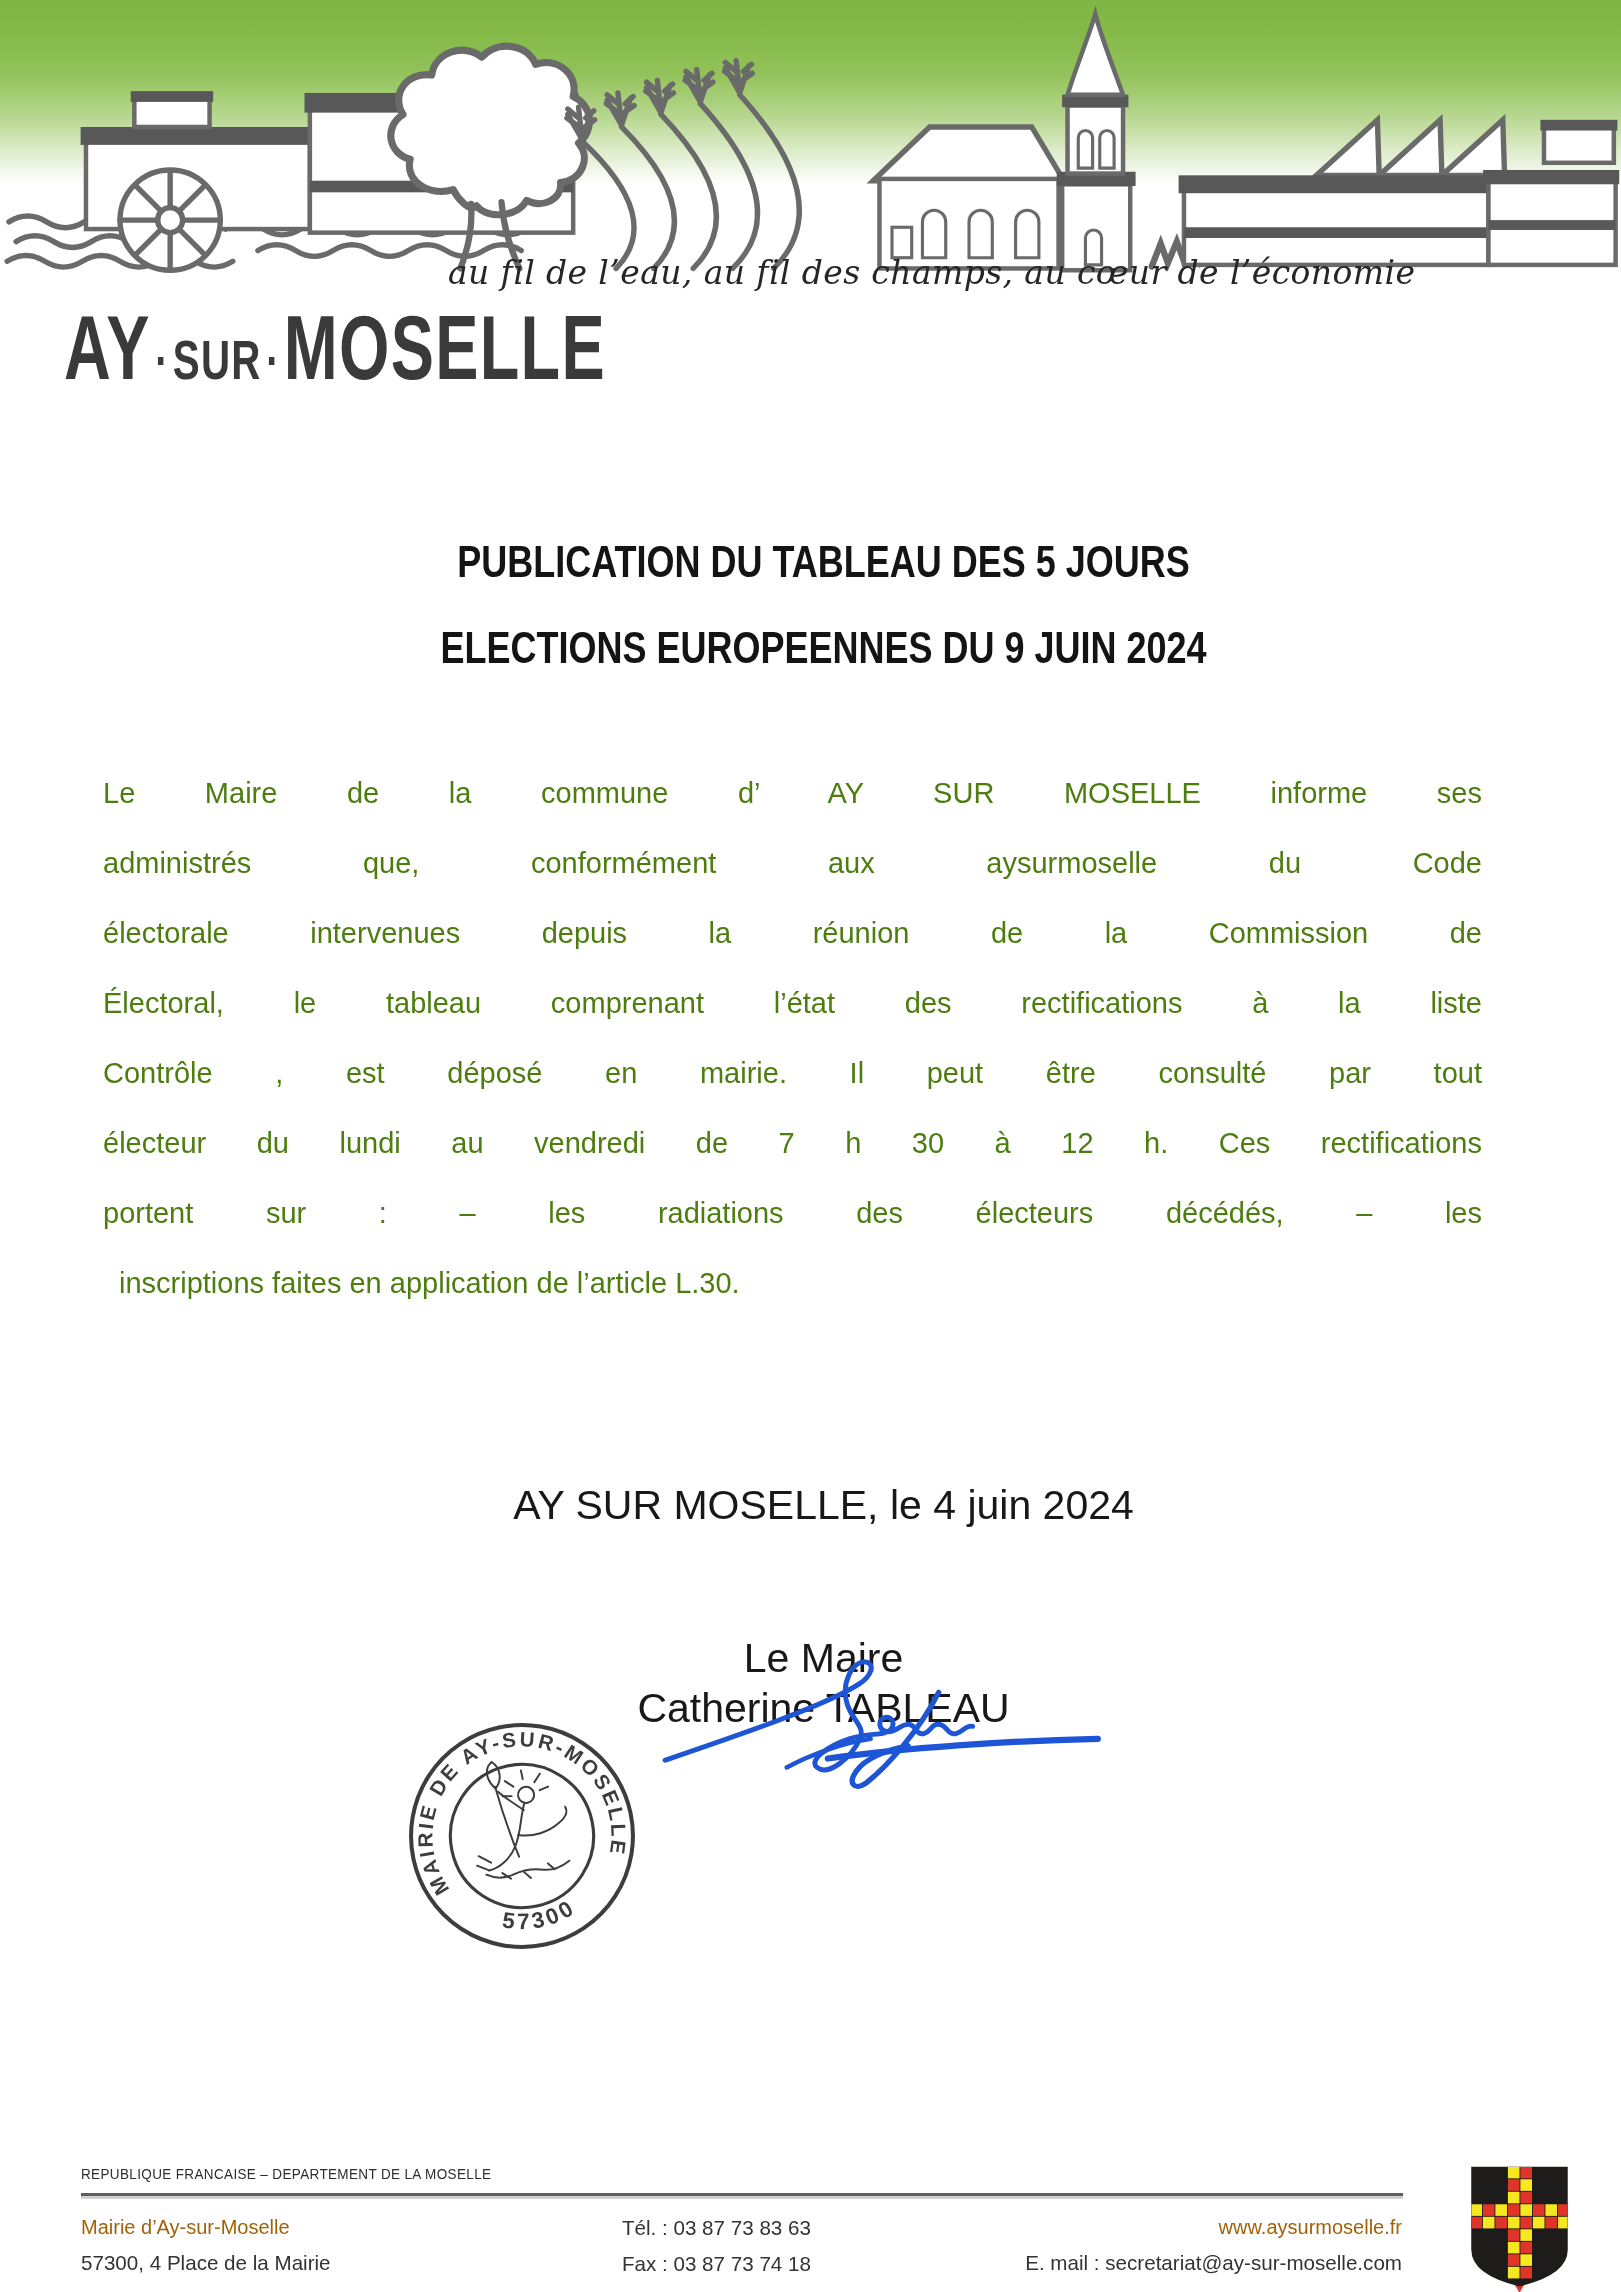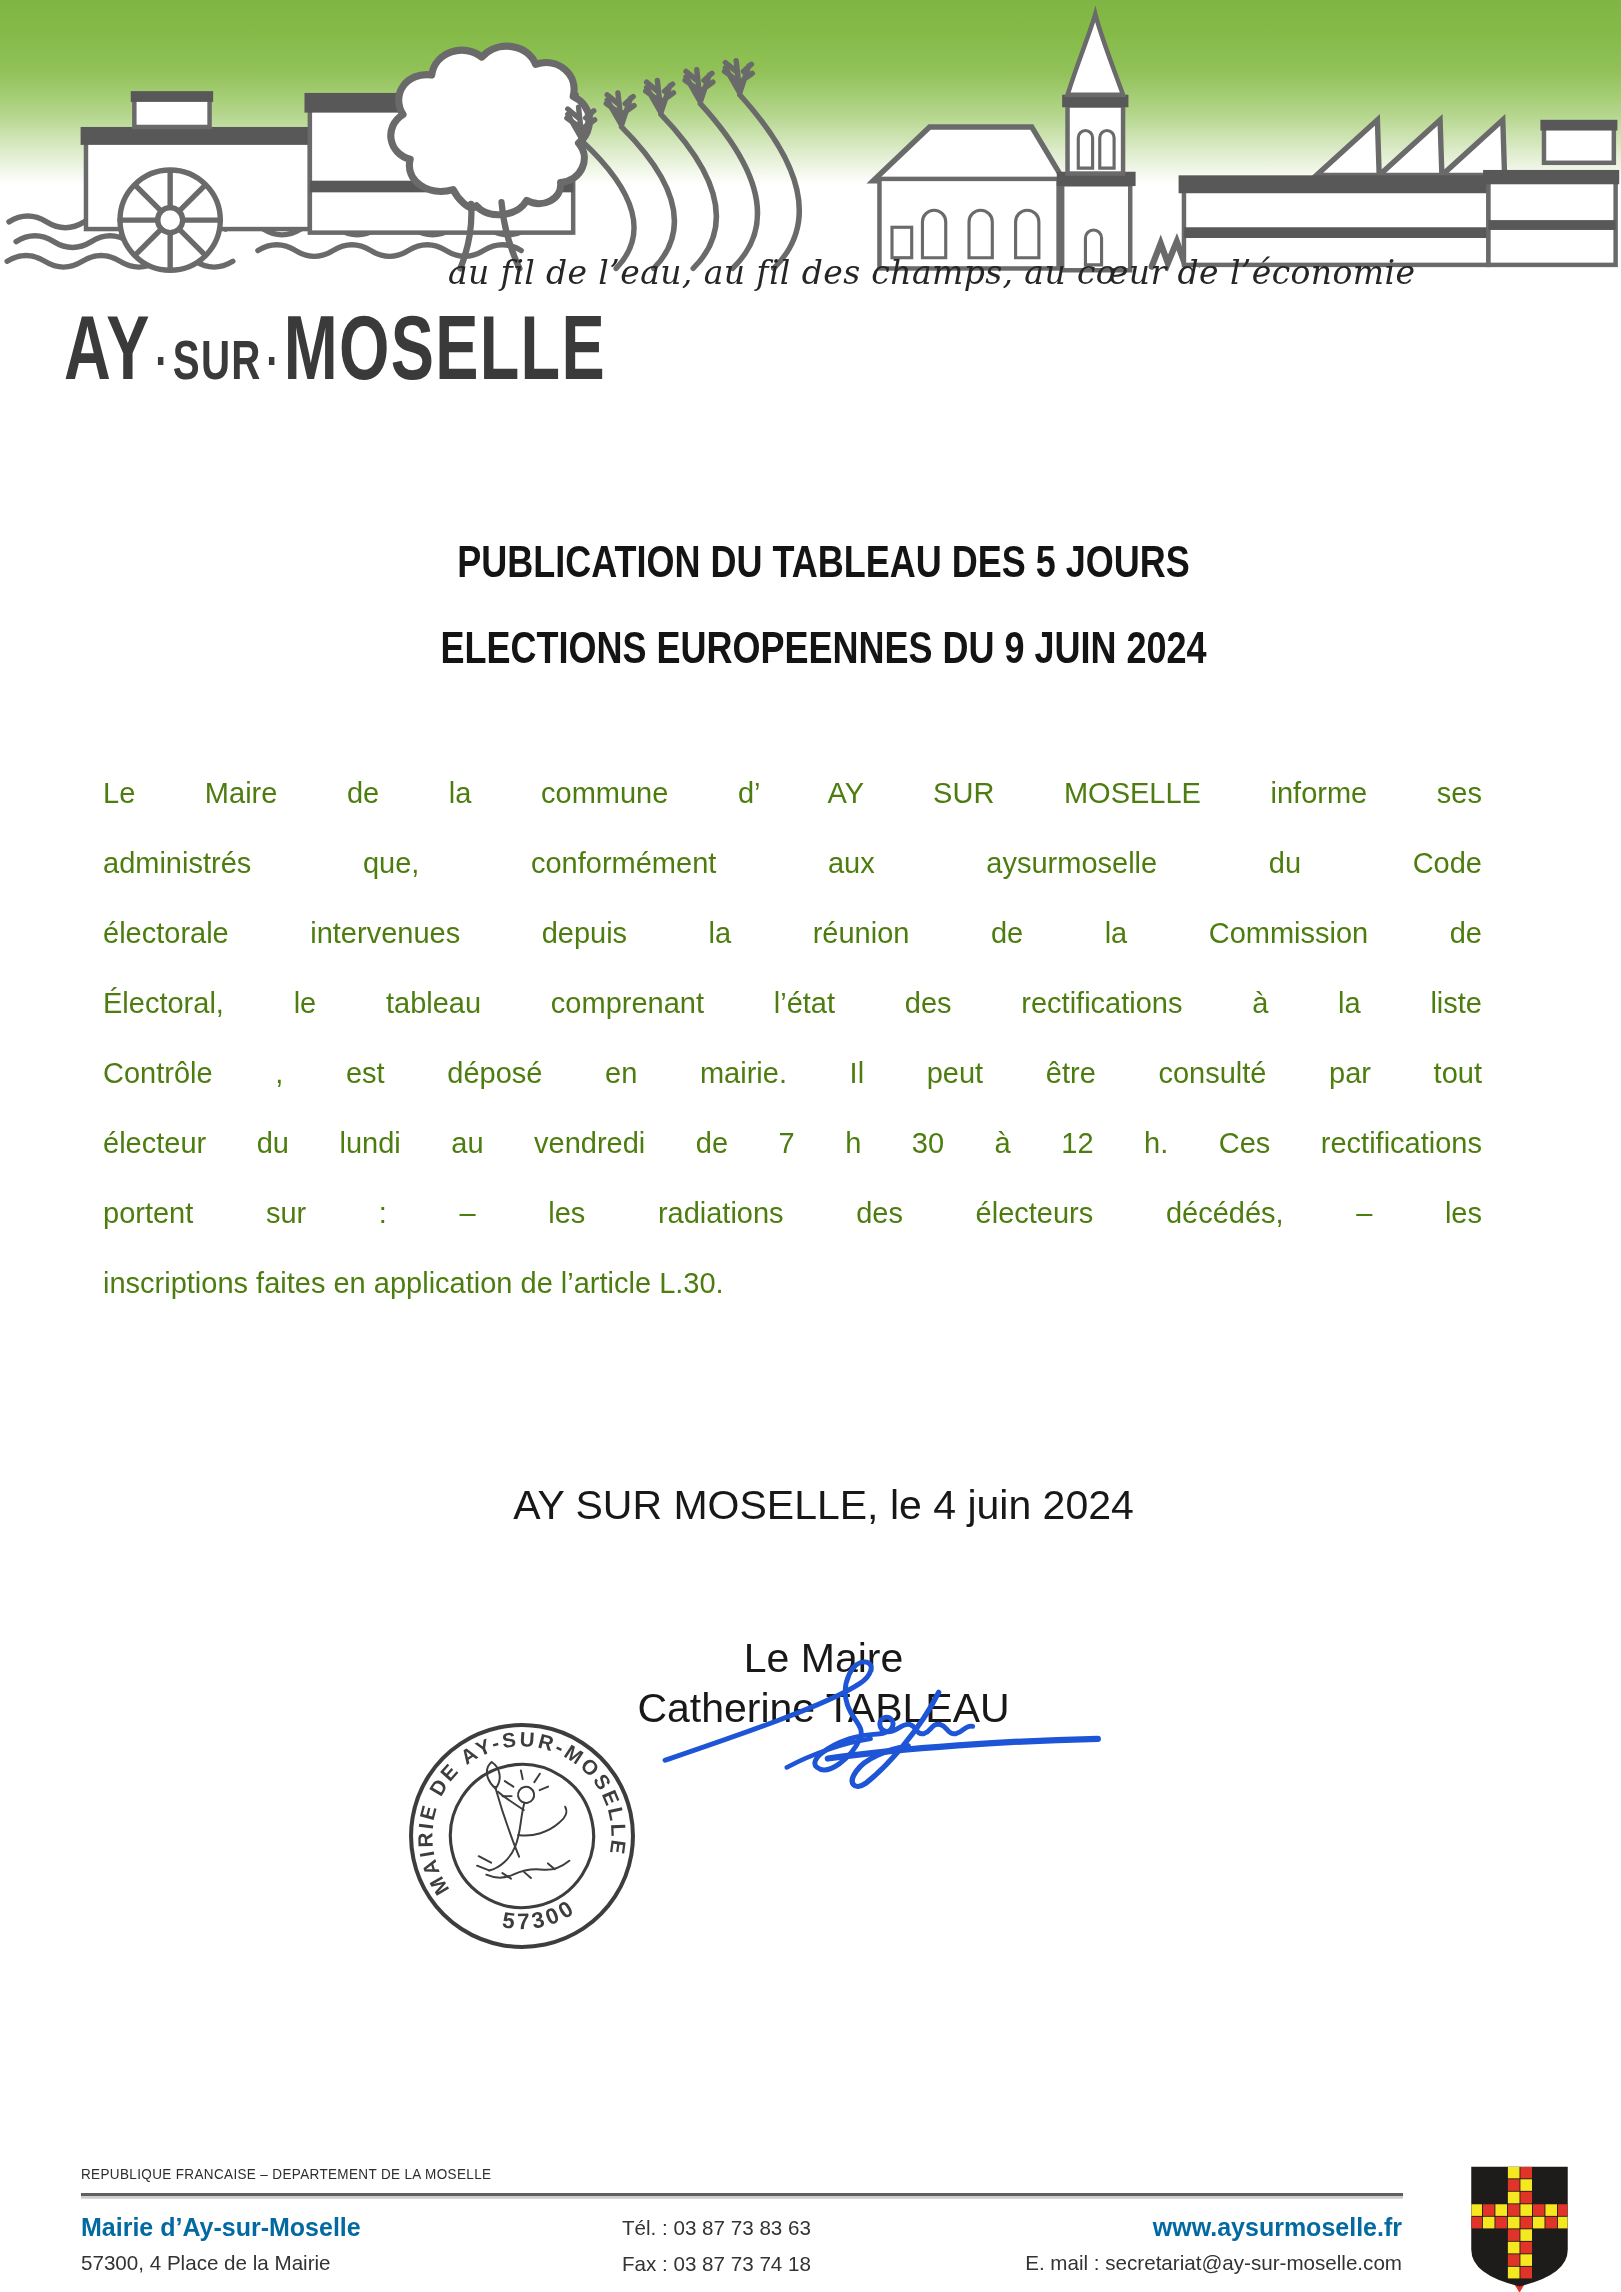--- a/index.html
+++ b/index.html
@@ -38,21 +38,21 @@
   
   .title{position:absolute;left:134px;top:536px;width:1379px;text-align:center;
     font-weight:bold;font-size:45px;color:#141414;}
   .title-line{transform:scaleX(.8);transform-origin:center;white-space:nowrap;}
   .title-line.t2{margin-top:34px;}
   
   .body-par{position:absolute;left:103px;top:758px;width:1379px;
     font-size:29px;color:#4d7c0f;}
   .bl{height:70px;line-height:70px;text-align:justify;text-align-last:justify;
     -moz-text-align-last:justify;}
-  .bl.last{text-align-last:left;-moz-text-align-last:left;}
+  .bl.last{text-align-last:left;margin-left:16px;-moz-text-align-last:left;}
   
   .place-date{position:absolute;left:134px;top:1482px;width:1379px;text-align:center;
     font-size:41px;color:#181818;}
   .role{position:absolute;left:134px;top:1587px;width:1379px;text-align:center;
     font-size:41px;color:#181818;margin-top:48px;}
   .signer{position:absolute;left:134px;top:1685px;width:1379px;text-align:center;
     font-size:41px;color:#181818;}
   .signature{position:absolute;left:652px;top:1653px;width:466px;height:152px;}
   .sig{stroke:var(--signature-blue,#1d55d6);fill:none;stroke-linecap:round;stroke-linejoin:round;}
   .stamp{position:absolute;left:403px;top:1717px;width:238px;height:238px;}
@@ -60,21 +60,21 @@
   .st-t{fill:var(--stamp-ink,#3d3d3d);font-weight:bold;font-family:"Liberation Sans",sans-serif;}
   .sf{stroke:var(--stamp-ink,#3d3d3d);fill:none;stroke-width:2.2;stroke-linecap:round;}
   
   .f-republic{position:absolute;left:81px;top:2165px;font-size:15px;letter-spacing:0.4px;
     color:var(--footer-text,#2e2e2e);transform:scaleX(.9);transform-origin:left top;white-space:nowrap;}
   .f-rule{position:absolute;left:81px;top:2193px;width:1322px;height:2.7px;
     background:#5f5f5f;box-shadow:0 2.7px 0 #cccccc;}
   .f-left{position:absolute;left:81px;top:2209px;}
   .f-mid{position:absolute;left:622px;top:2210px;}
   .f-right{position:absolute;right:219px;top:2209px;text-align:right;}
-  .f-strong{font-size:25px;font-weight:bold;color:#0369a1;line-height:36px;white-space:nowrap;}
+  .f-strong{font-size:20px;font-weight:normal;color:#a16207;line-height:36px;white-space:nowrap;}
   .f-reg{font-size:20.6px;color:#333333;line-height:36px;white-space:nowrap;}
   .arms{position:absolute;left:1465px;top:2162px;width:109px;height:131px;}
   .shield{fill:var(--arms-black,#1d1c1a);}
   .sq-r{fill:var(--arms-red,#e03428);}
   .sq-y{fill:var(--arms-yellow,#f6e820);}
 </style>
 </head>
 <body>
 
 <div class="page">

